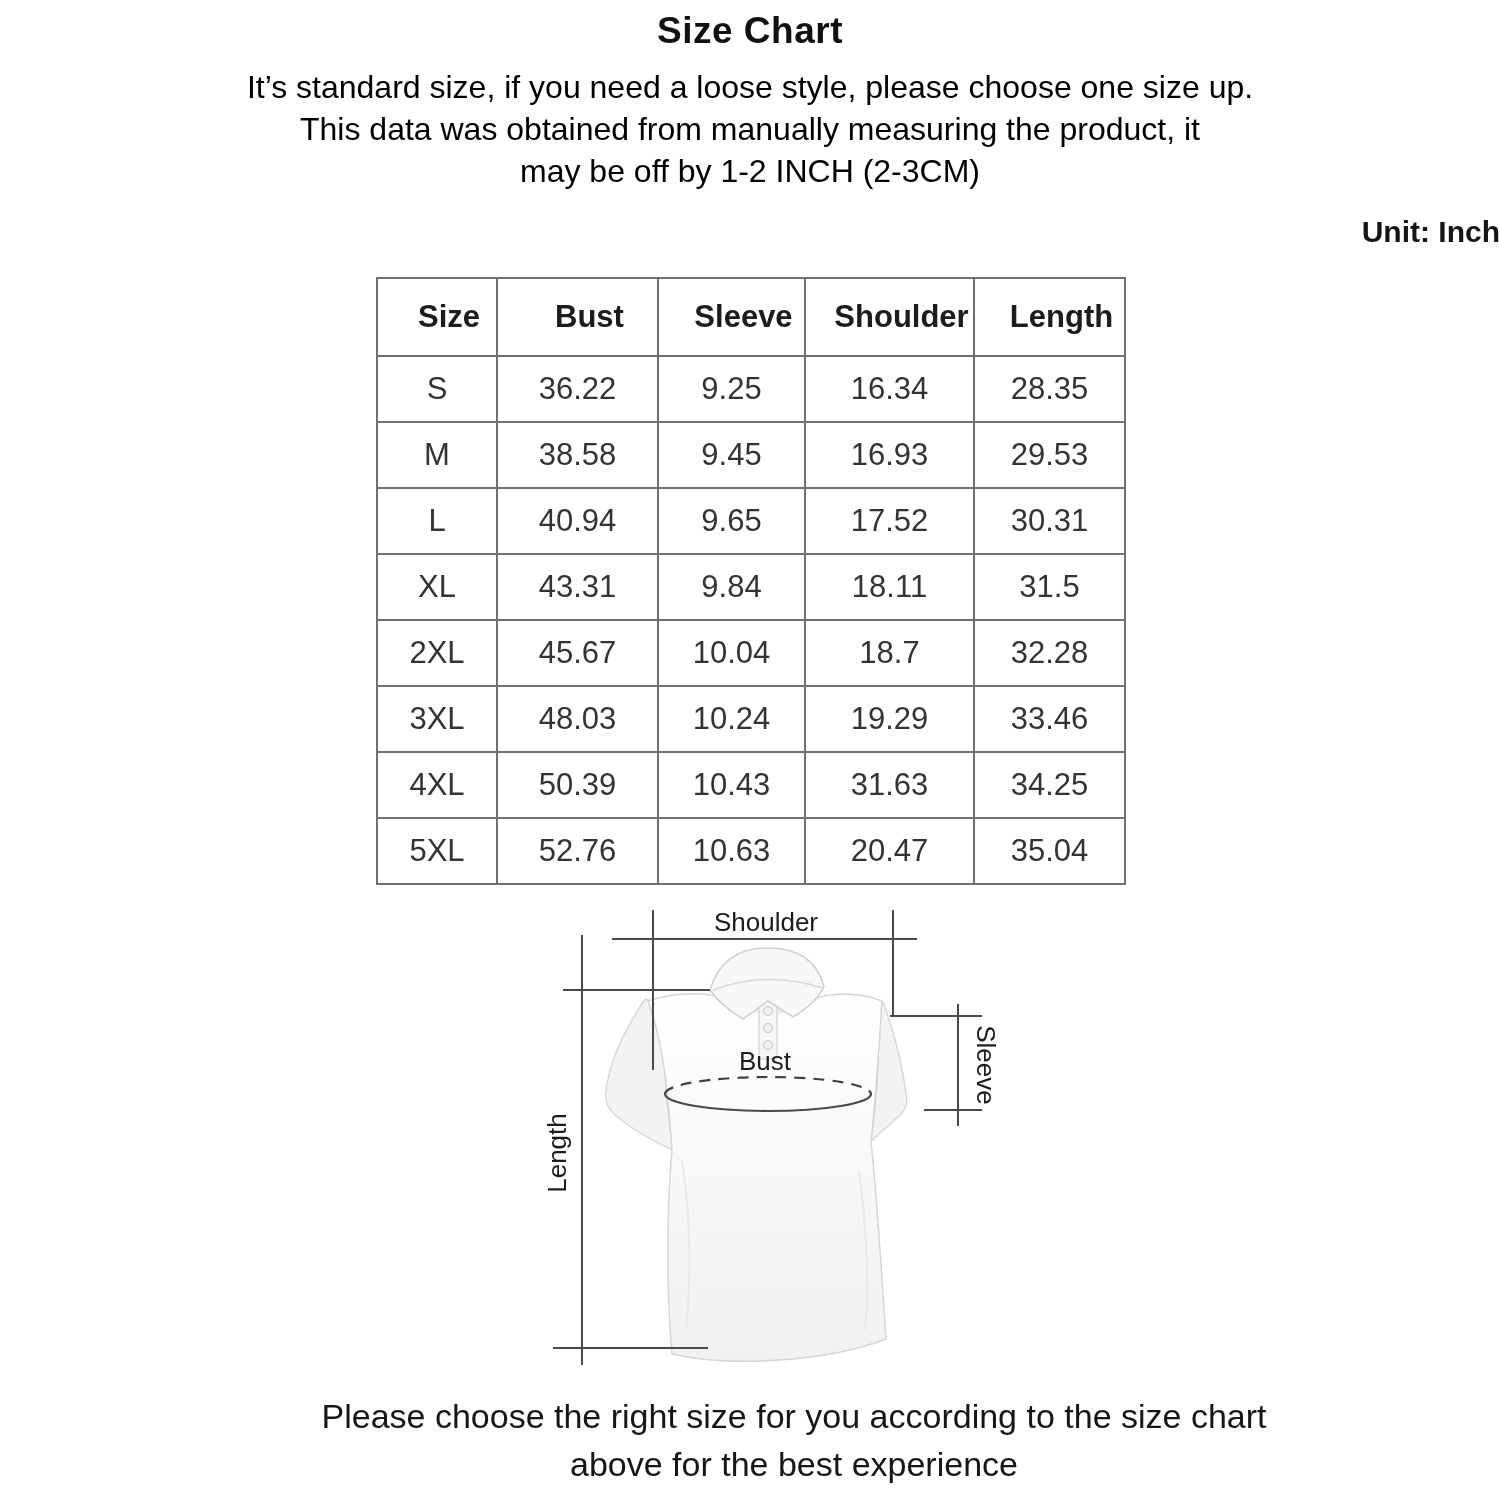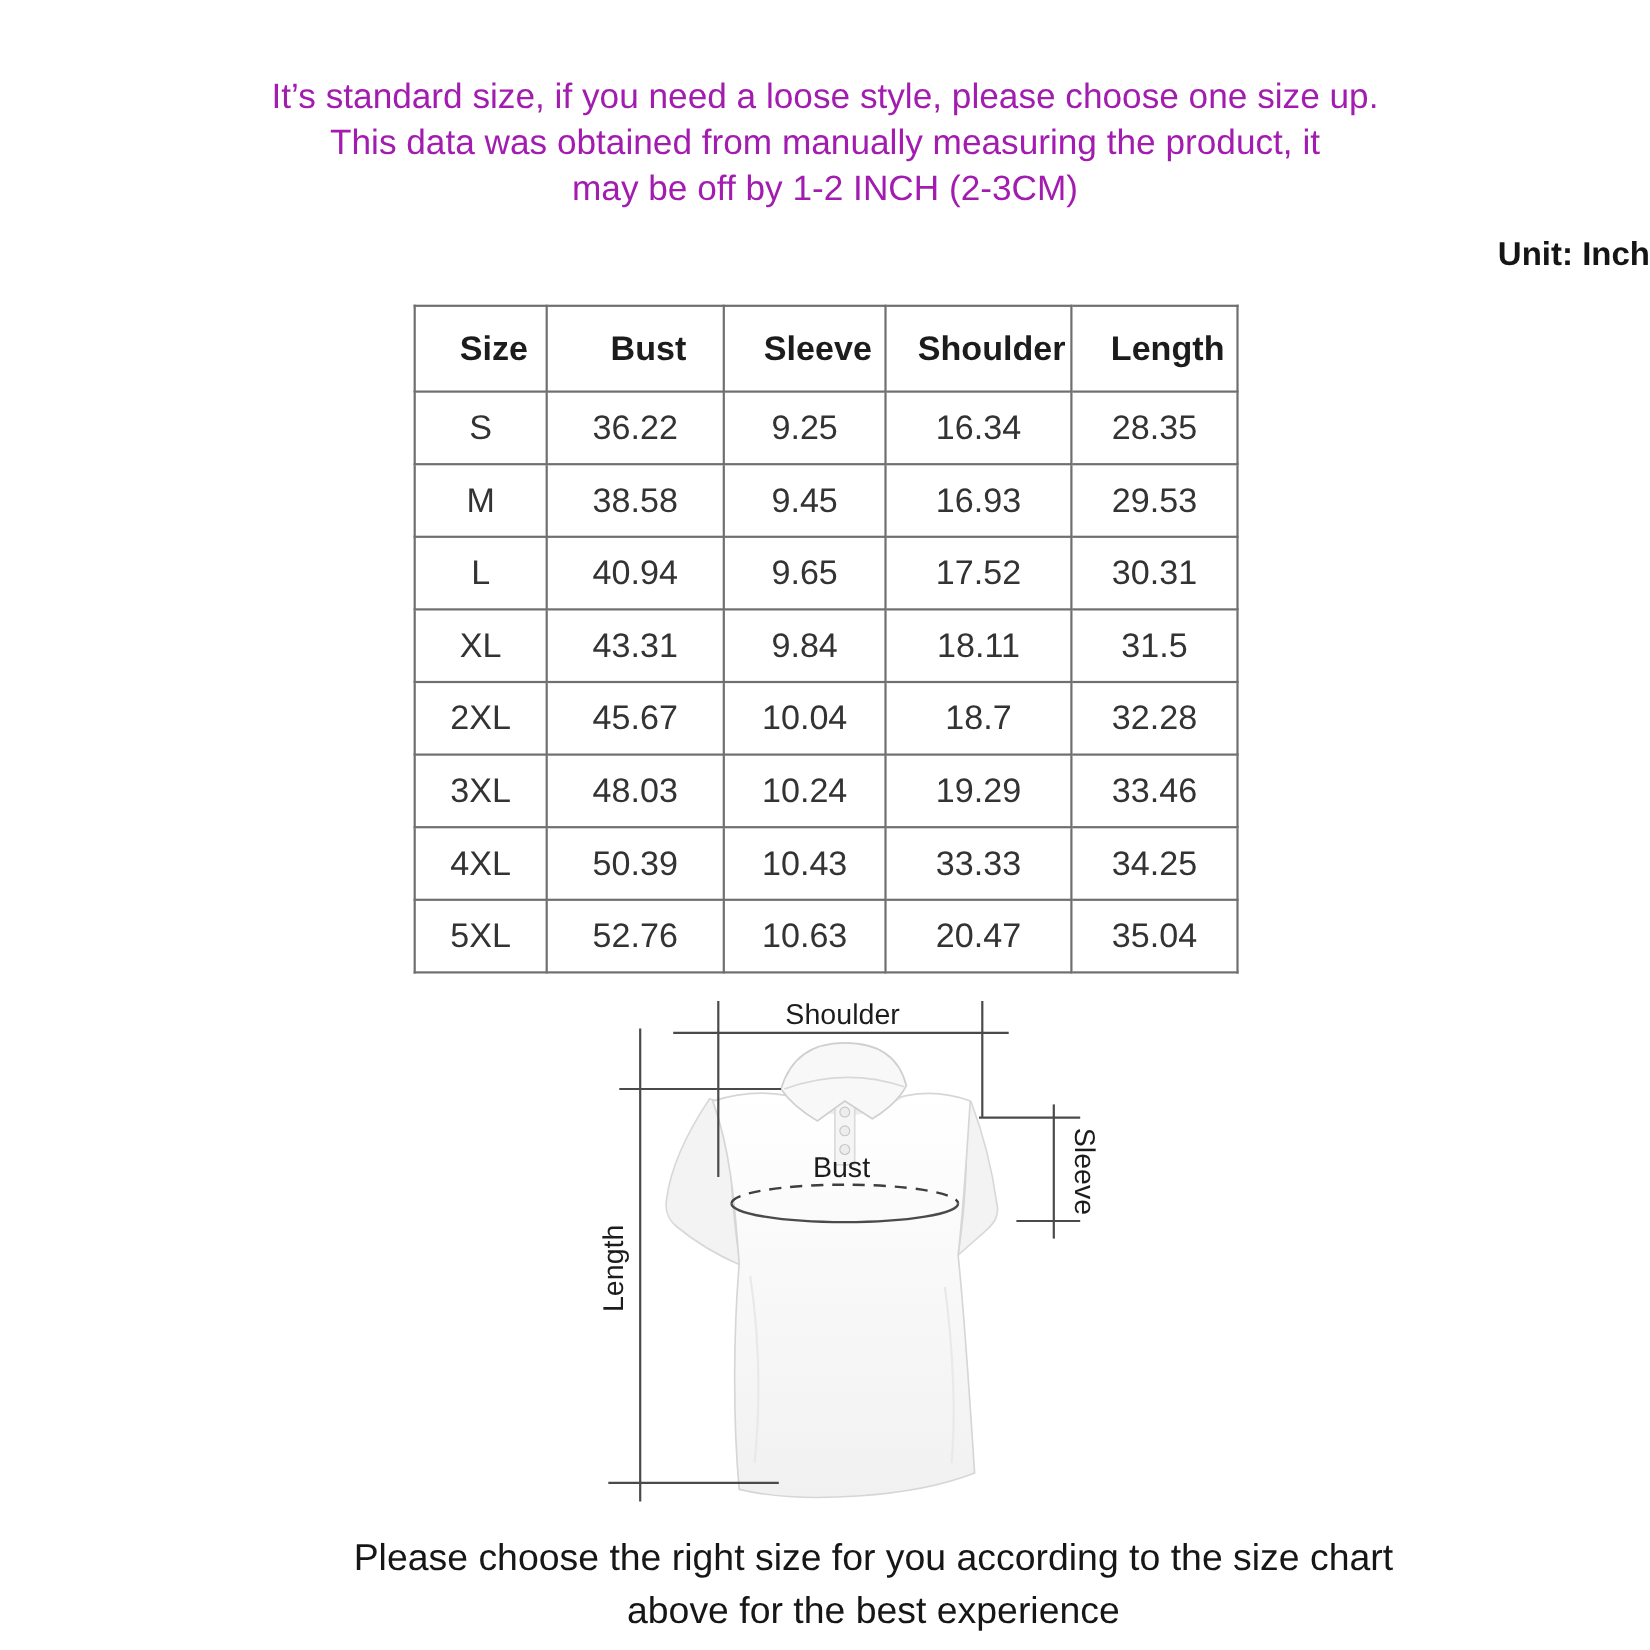--- a/index.html
+++ b/index.html
@@ -6,21 +6,21 @@
   .page{
     position:relative;width:1500px;height:1500px;background:#ffffff;
     font-family:"Liberation Sans",sans-serif;color:#1b1b1b;overflow:hidden;
   }
   .title{
     position:absolute;top:10px;left:0;width:100%;text-align:center;
     font-size:37px;font-weight:bold;letter-spacing:.5px;color:#111;
   }
   .desc{
     position:absolute;top:66px;left:0;width:100%;text-align:center;
-    font-size:32px;line-height:42px;color:#a21caf;
+    font-size:32px;line-height:42px;color:#000000;
   }
   .desc div{white-space:nowrap;}
   .unit{
     position:absolute;top:215px;left:0;width:100%;text-align:right;
     font-size:30px;font-weight:bold;color:#151515;
   }
   .tablewrap{position:absolute;top:277px;left:376px;}
   table.size{border-collapse:collapse;table-layout:fixed;}
   table.size th,table.size td{
     border:2px solid #6f6f6f;text-align:center;vertical-align:middle;padding:0;
@@ -35,20 +35,21 @@
     position:absolute;top:1392px;left:0;width:100%;text-align:center;
     font-size:34px;line-height:48px;color:#161616;margin-left:44px;
   }
   .footer div{white-space:nowrap;}
 </style>
 </head>
 <body>
 
 <div class="page">
 
+  <div class="title">Size Chart</div>
 
   <div class="desc">
     <div>It’s standard size, if you need a loose style, please choose one size up.</div>
     <div>This data was obtained from manually measuring the product, it</div>
     <div>may be off by 1-2 INCH (2-3CM)</div>
   </div>
 
   <div class="unit">Unit: Inch</div>
 
   <div class="tablewrap">
@@ -109,21 +110,21 @@
           <td>3XL</td>
           <td>48.03</td>
           <td>10.24</td>
           <td>19.29</td>
           <td>33.46</td>
         </tr>
         <tr>
           <td>4XL</td>
           <td>50.39</td>
           <td>10.43</td>
-          <td>33.33</td>
+          <td>31.63</td>
           <td>34.25</td>
         </tr>
         <tr>
           <td>5XL</td>
           <td>52.76</td>
           <td>10.63</td>
           <td>20.47</td>
           <td>35.04</td>
         </tr>
       </tbody>

